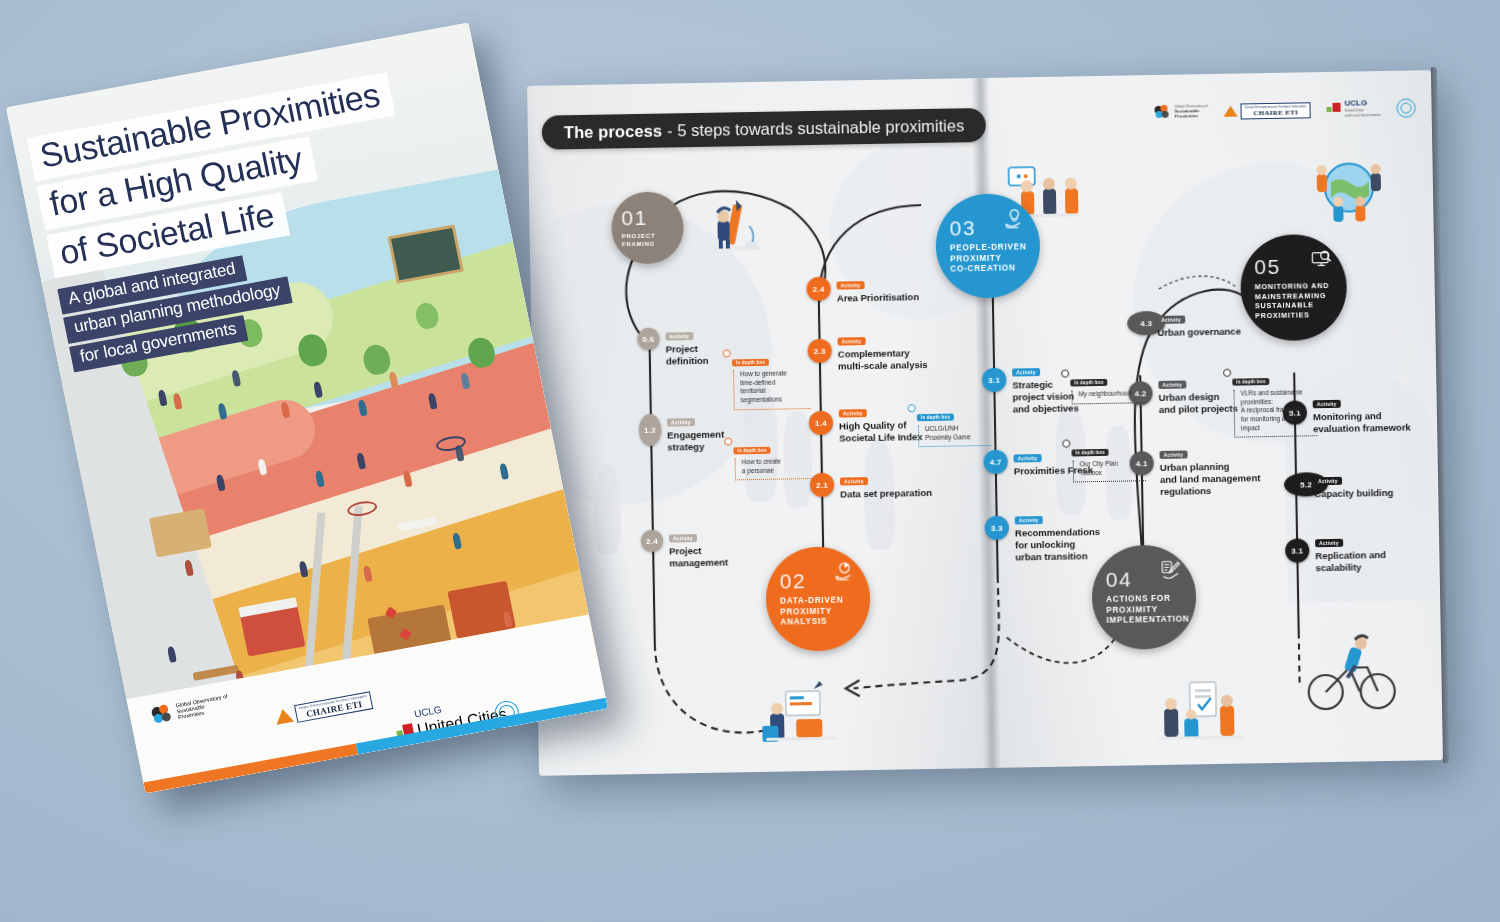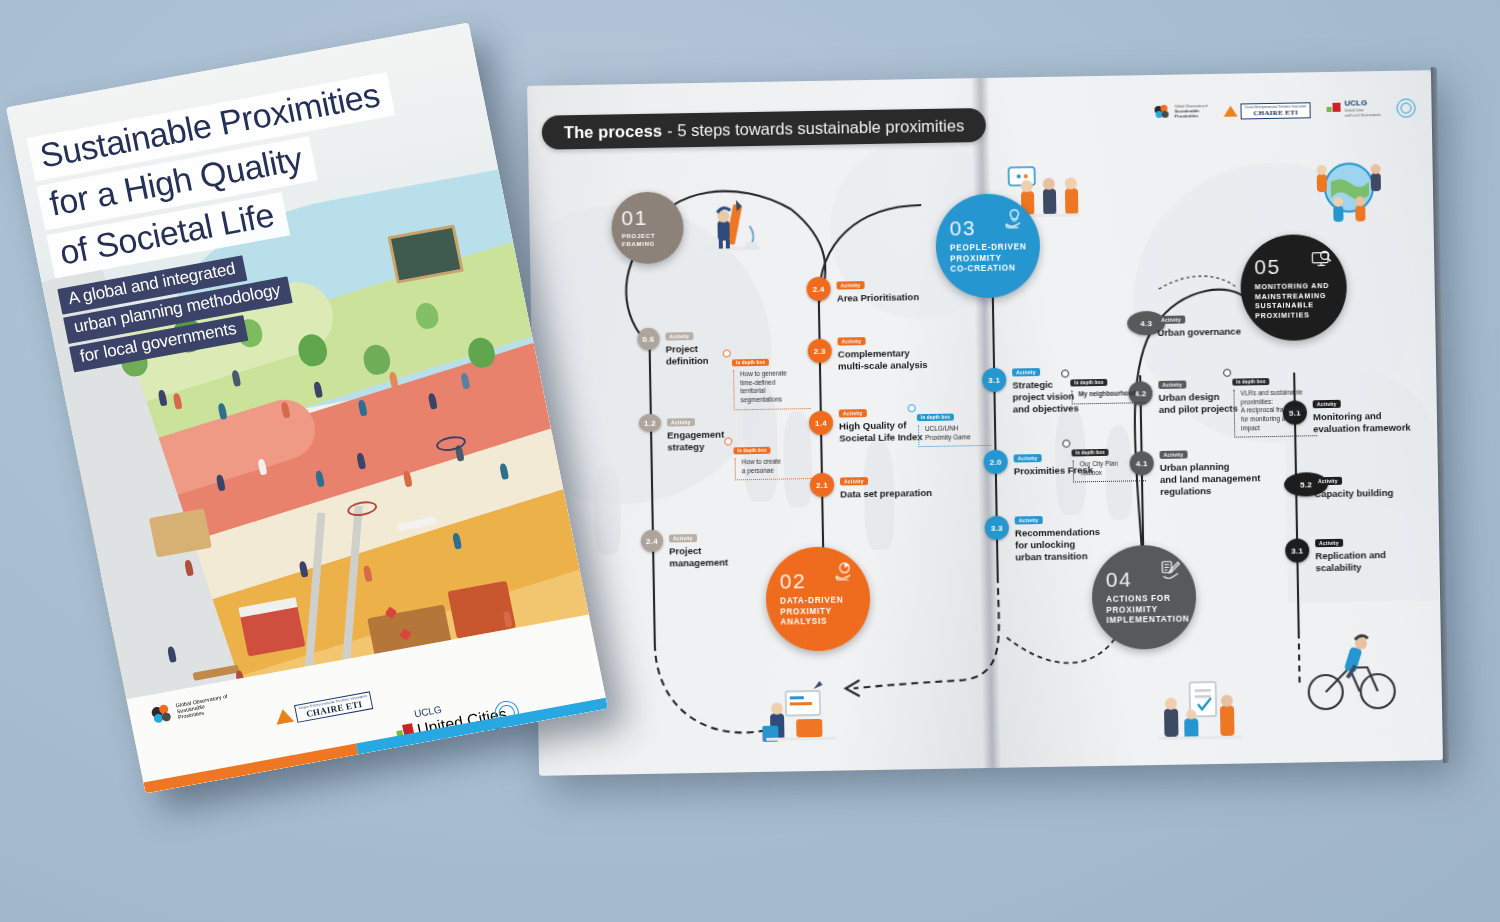--- a/index.html
+++ b/index.html
@@ -305,21 +305,21 @@
 FRAMING</span>
     </div>
 
     <div class="node" style="left:106px;top:244px;width:22px;height:22px;background:#ada49c;">0.6</div>
     <div class="act" style="left:134px;top:241px;width:100px;">
       <span class="tag" style="background:#b8b0a7;">Activity</span>
       <div class="lbl" style="white-space:pre-line;">Project
 definition</div>
     </div>
 
-    <div class="node" style="left:106px;top:330px;width:22px;height:18px;background:#ada49c;">1.2</div>
+    <div class="node" style="left:106px;top:330px;width:22px;height:32px;background:#ada49c;">1.2</div>
     <div class="act" style="left:134px;top:327px;width:108px;">
       <span class="tag" style="background:#b8b0a7;">Activity</span>
       <div class="lbl" style="white-space:pre-line;">Engagement
 strategy</div>
     </div>
 
     <div class="node" style="left:106px;top:446px;width:22px;height:22px;background:#ada49c;">2.4</div>
     <div class="act" style="left:134px;top:443px;width:108px;">
       <span class="tag" style="background:#b8b0a7;">Activity</span>
       <div class="lbl" style="white-space:pre-line;">Project
@@ -399,21 +399,21 @@
     </div>
 
     <div class="node" style="left:450px;top:290px;width:24px;height:24px;background:#2596cf;">3.1</div>
     <div class="act" style="left:480px;top:283px;width:100px;">
       <span class="tag" style="background:#2596cf;">Activity</span>
       <div class="lbl" style="white-space:pre-line;">Strategic
 project vision
 and objectives</div>
     </div>
 
-    <div class="node" style="left:450px;top:372px;width:24px;height:24px;background:#2596cf;">2.0</div>
+    <div class="node" style="left:450px;top:372px;width:24px;height:24px;background:#2596cf;">4.7</div>
     <div class="act" style="left:480px;top:369px;width:110px;">
       <span class="tag" style="background:#2596cf;">Activity</span>
       <div class="lbl" style="white-space:pre-line;">Proximities Fresk</div>
     </div>
 
     <div class="node" style="left:450px;top:438px;width:24px;height:24px;background:#2596cf;">3.3</div>
     <div class="act" style="left:480px;top:431px;width:104px;">
       <span class="tag" style="background:#2596cf;">Activity</span>
       <div class="lbl" style="white-space:pre-line;">Recommendations
 for unlocking
@@ -460,21 +460,21 @@
     <div class="node" style="left:596px;top:236px;width:38px;height:24px;background:#58595b;">4.3</div>
     <div class="act" style="left:626px;top:233px;width:118px;">
       <span class="tag" style="background:#58595b;">Activity</span>
       <div class="lbl" style="white-space:pre-line;">Urban governance</div>
     </div>
 
     <div class="depth" style="left:538px;top:294px;width:74px;">
       <span class="dot" style="border-color:#2b2b2b;"></span>
       <span class="dtag" style="background:#2b2b2b;">In depth box</span>
       <div class="dbox" style="border-color:#2b2b2b;">
-          <div class="dtxt" style="white-space:pre-line;font-weight:bold;">My neighbourhood</div>
+          <div class="dtxt" style="white-space:pre-line;">My neighbourhood</div>
         </div>
     </div>
 
     <div class="depth" style="left:538px;top:364px;width:74px;">
       <span class="dot" style="border-color:#2b2b2b;"></span>
       <span class="dtag" style="background:#2b2b2b;">In depth box</span>
       <div class="dbox" style="border-color:#2b2b2b;">
           <div class="dtxt" style="white-space:pre-line;">Our City Plan
 Toolbox</div>
         </div>

